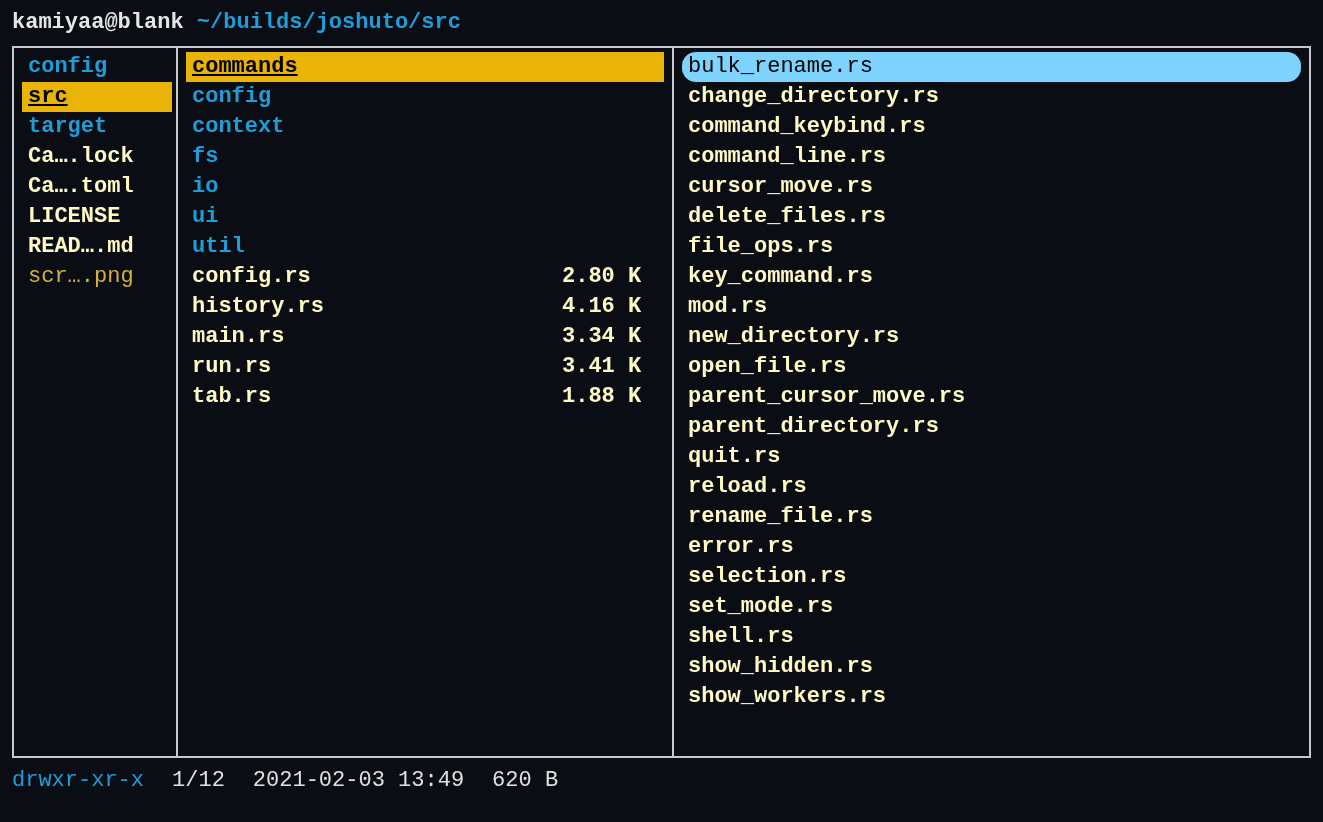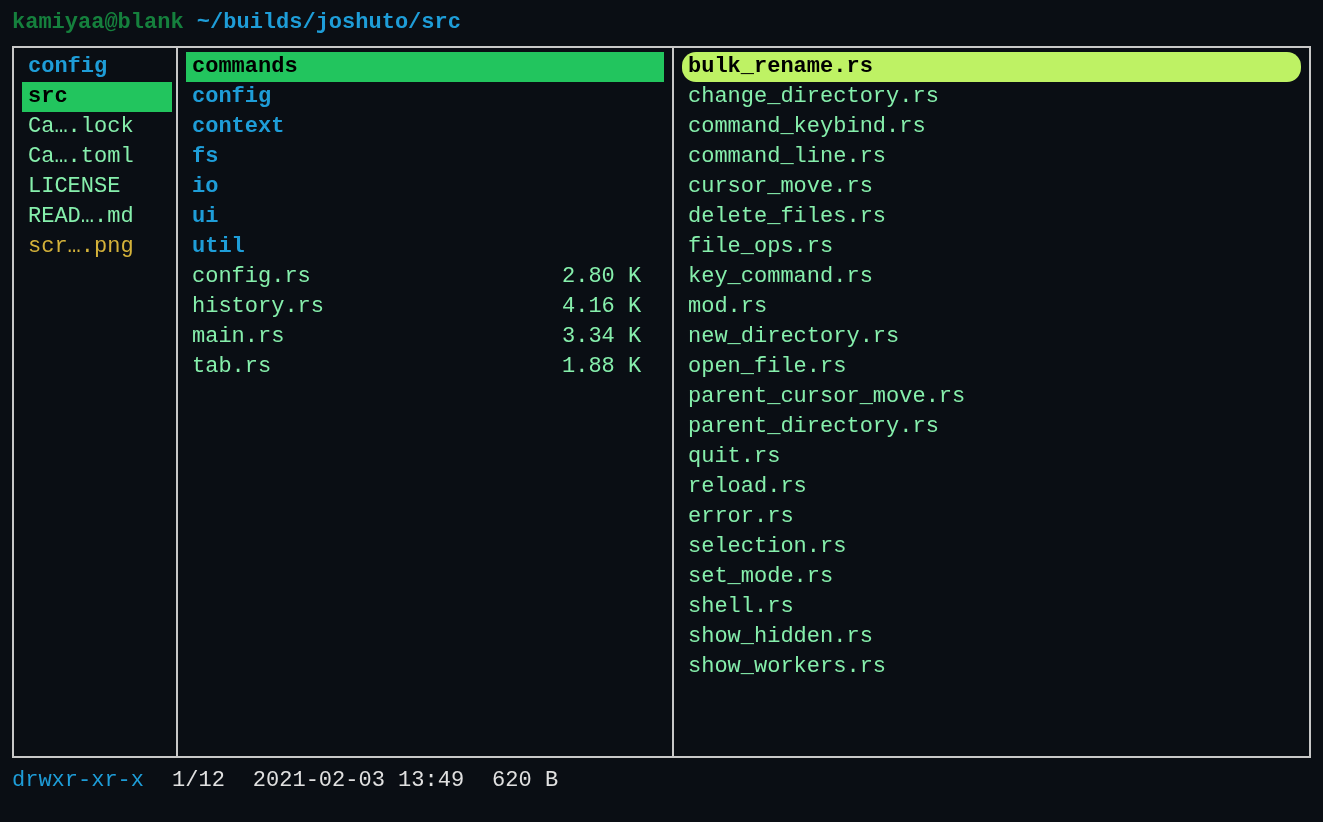--- a/index.html
+++ b/index.html
@@ -15,21 +15,21 @@
       line-height: 30px;
       width: 1323px;
       height: 822px;
       overflow: hidden;
       padding: 8px 12px;
     }
     .top-path {
       margin-bottom: 8px;
       font-weight: bold;
     }
-    .top-path .user { color: #15803d; }
+    .top-path .user { color: #e5e5e5; }
     .top-path .path { color: #1e9dd8; }
     .panels {
       border: 2px solid #c8c8c8;
       display: flex;
       height: 712px;
     }
     .panel {
       padding: 4px 16px;
       overflow: hidden;
     }
@@ -55,25 +55,25 @@
       padding: 0 6px;
       white-space: pre;
       cursor: pointer;
       height: 30px;
       align-items: center;
       font-weight: bold;
     }
     .row .name { flex: 1; overflow: hidden; text-overflow: clip; }
     .row .size { text-align: left; min-width: 96px; }
     .dir { color: #1e9dd8; }
-    .file { color: #86efac; font-weight: normal; }
+    .file { color: #fef9c3; font-weight: bold; }
     .img { color: #d4b23a; font-weight: normal; }
-    .sel-blue { background: #22c55e; color: #000; font-weight: bold; }
+    .sel-blue { background: #eab308; color: #000; font-weight: bold; text-decoration: underline; }
     .sel-blue .name, .sel-blue .size { color: inherit; }
-    .sel-white { background: #bef264; color: #000; font-weight: bold; border-radius: 14px; }
+    .sel-white { background: #7dd3fc; color: #000; font-weight: normal; border-radius: 14px; }
     .status {
       margin-top: 8px;
       color: #1e9dd8;
       display: flex;
       gap: 28px;
     }
     .status .perm { color: #1e9dd8; }
     .st-white { color: #e0e0e0; }
   </style>
 </head>
@@ -82,55 +82,58 @@
 <div class="top-path">
   <span class="user">kamiyaa@blank</span>
   <span> </span>
   <span class="path">~/builds/joshuto/src</span>
 </div>
 
 <div class="panels">
   <div class="panel panel-left" id="panel-parent">
       <div class="row dir"><span class="name">config</span></div>
       <div class="row dir sel-blue"><span class="name">src</span></div>
+      <div class="row dir"><span class="name">target</span></div>
       <div class="row file"><span class="name">Ca….lock</span></div>
       <div class="row file"><span class="name">Ca….toml</span></div>
       <div class="row file"><span class="name">LICENSE</span></div>
       <div class="row file"><span class="name">READ….md</span></div>
       <div class="row img"><span class="name">scr….png</span></div>
     </div>
   <div class="panel panel-mid" id="panel-current">
       <div class="row dir sel-blue"><span class="name">commands</span><span class="size"></span></div>
       <div class="row dir"><span class="name">config</span><span class="size"></span></div>
       <div class="row dir"><span class="name">context</span><span class="size"></span></div>
       <div class="row dir"><span class="name">fs</span><span class="size"></span></div>
       <div class="row dir"><span class="name">io</span><span class="size"></span></div>
       <div class="row dir"><span class="name">ui</span><span class="size"></span></div>
       <div class="row dir"><span class="name">util</span><span class="size"></span></div>
       <div class="row file"><span class="name">config.rs</span><span class="size">2.80 K</span></div>
       <div class="row file"><span class="name">history.rs</span><span class="size">4.16 K</span></div>
       <div class="row file"><span class="name">main.rs</span><span class="size">3.34 K</span></div>
+      <div class="row file"><span class="name">run.rs</span><span class="size">3.41 K</span></div>
       <div class="row file"><span class="name">tab.rs</span><span class="size">1.88 K</span></div>
     </div>
   <div class="panel panel-right" id="panel-preview">
       <div class="row file sel-white"><span class="name">bulk_rename.rs</span></div>
       <div class="row file"><span class="name">change_directory.rs</span></div>
       <div class="row file"><span class="name">command_keybind.rs</span></div>
       <div class="row file"><span class="name">command_line.rs</span></div>
       <div class="row file"><span class="name">cursor_move.rs</span></div>
       <div class="row file"><span class="name">delete_files.rs</span></div>
       <div class="row file"><span class="name">file_ops.rs</span></div>
       <div class="row file"><span class="name">key_command.rs</span></div>
       <div class="row file"><span class="name">mod.rs</span></div>
       <div class="row file"><span class="name">new_directory.rs</span></div>
       <div class="row file"><span class="name">open_file.rs</span></div>
       <div class="row file"><span class="name">parent_cursor_move.rs</span></div>
       <div class="row file"><span class="name">parent_directory.rs</span></div>
       <div class="row file"><span class="name">quit.rs</span></div>
       <div class="row file"><span class="name">reload.rs</span></div>
+      <div class="row file"><span class="name">rename_file.rs</span></div>
       <div class="row file"><span class="name">error.rs</span></div>
       <div class="row file"><span class="name">selection.rs</span></div>
       <div class="row file"><span class="name">set_mode.rs</span></div>
       <div class="row file"><span class="name">shell.rs</span></div>
       <div class="row file"><span class="name">show_hidden.rs</span></div>
       <div class="row file"><span class="name">show_workers.rs</span></div>
     </div>
 </div>
 
 <div class="status">

